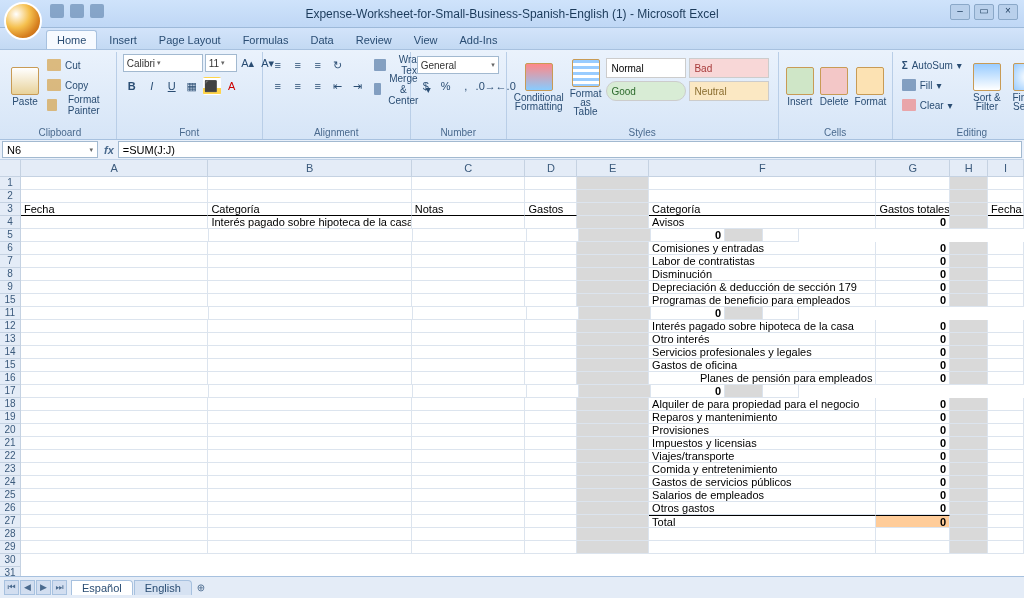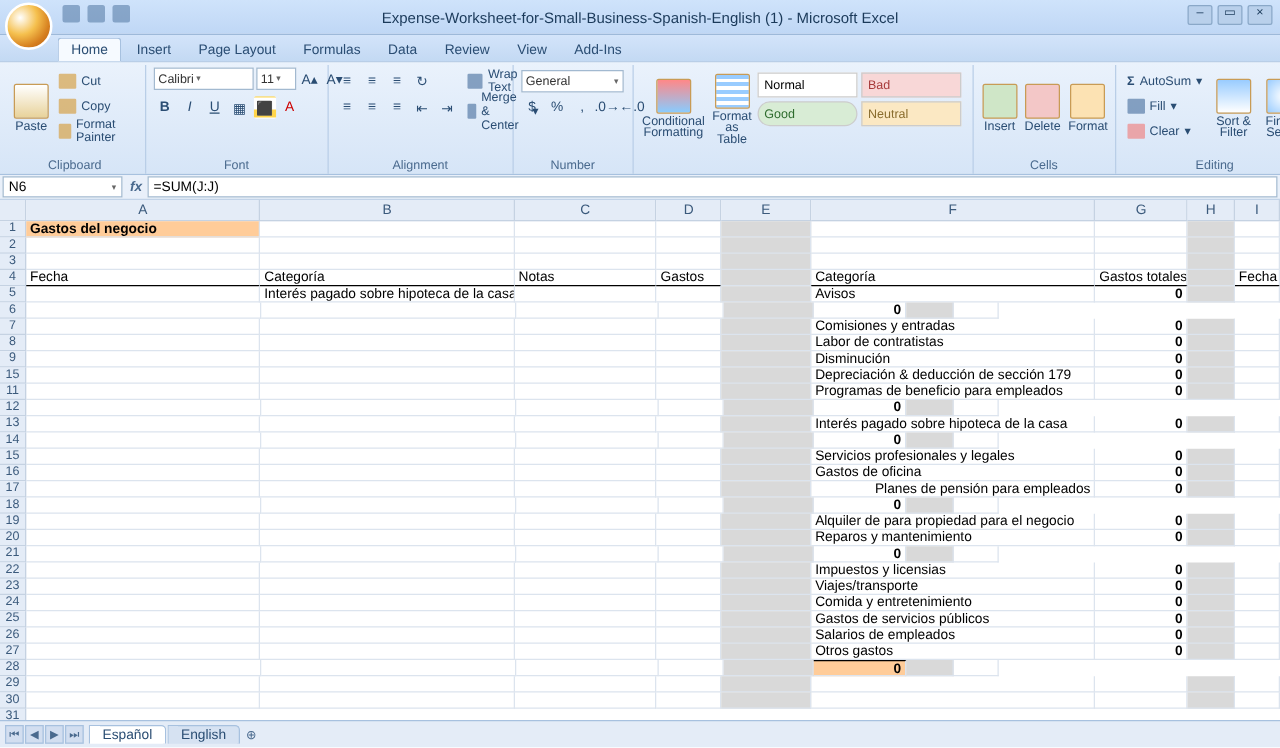--- a/index.html
+++ b/index.html
@@ -22,21 +22,21 @@
   
   .ribbon { height: 90px; background: linear-gradient(#eaf2fc,#d6e5f7); display: flex; border-bottom: 1px solid #a7c1df; padding: 2px 4px 0 4px; }
   .group { border-right: 1px solid #b9cee7; padding: 2px 6px; display: flex; flex-direction: column; position: relative; }
   .group-label { position: absolute; bottom: 1px; left: 0; right: 0; text-align: center; color: #4a6a8e; font-size: 10px; }
   .group-body { flex: 1; display: flex; gap: 4px; align-items: flex-start; }
   .big-btn { display: flex; flex-direction: column; align-items: center; justify-content: center; width: 40px; height: 66px; border: 1px solid transparent; border-radius: 3px; }
   .big-icon { width: 28px; height: 28px; background: #fff; border: 1px solid #c89b55; margin-bottom: 2px; border-radius: 2px; }
   .big-icon.clip { background: linear-gradient(#fff, #e8d29a); }
   .btn-label { font-size: 10px; color: #2a4d73; text-align: center; line-height: 10px; }
   .stacked { display: flex; flex-direction: column; gap: 2px; padding-top: 2px; }
-  .small-btn { display: flex; gap: 4px; align-items: center; font-size: 10px; color: #2a4d73; height: 18px; padding: 0 3px; }
+  .small-btn { display: flex; gap: 4px; align-items: center; font-size: 10px; color: #2a4d73; height: 18px; padding: 0 3px; text-align: center; }
   .si { width: 14px; height: 12px; background: #d6a24a; border-radius: 1px; opacity: .7; }
   .si.blue { background: #5a7ea8; }
   .font-row { display: flex; gap: 2px; margin-bottom: 2px; }
   .combo { background: #fff; border: 1px solid #a2b9d0; height: 18px; font-size: 10px; color: #333; padding: 0 3px; display:flex; align-items:center; gap:2px;}
   .combo.name { width: 80px; }
   .combo.size { width: 32px; }
   .combo .dd { font-size: 7px; color: #666; }
   .iconrow { display: flex; gap: 2px; }
   .ibtn { width: 18px; height: 18px; border: 1px solid transparent; display: flex; align-items: center; justify-content: center; font-size: 11px; color: #2a4d73; border-radius: 2px; }
   .ibtn.b { font-weight: bold; }
@@ -219,20 +219,21 @@
         <div class="btn-label" style="line-height:9px">Format as Table</div>
       </div>
       <div class="styles-gallery">
         <div class="style-cell sc-normal">Normal</div>
         <div class="style-cell sc-bad">Bad</div>
         <div class="style-cell" style="visibility:hidden"></div>
         <div class="style-cell sc-good">Good</div>
         <div class="style-cell sc-neutral">Neutral</div>
       </div>
     </div>
+    <div class="group-label">Styles</div>
   </div>
 
   <div class="group" style="width:114px">
     <div class="group-body">
       <div class="big-btn" style="width:34px">
           <div class="big-icon" style="background:#cfe6c7"></div>
           <div class="btn-label">Insert</div>
         </div>
       <div class="big-btn" style="width:34px">
           <div class="big-icon" style="background:#f3c7c7"></div>
@@ -318,31 +319,20 @@
       <div class="rowh">25</div>
       <div class="rowh">26</div>
       <div class="rowh">27</div>
       <div class="rowh">28</div>
       <div class="rowh">29</div>
       <div class="rowh">30</div>
       <div class="rowh">31</div>
     </div>
   <div class="cells" id="cells">
       <div class="row">
-        <div class="cell head-orange" style="width: 188px; font-weight: bold;">Gastos del negocio</div>
-        <div class="cell" style="width: 204px;"></div>
-        <div class="cell" style="width: 114px;"></div>
-        <div class="cell" style="width: 52px;"></div>
-        <div class="cell shade" style="width: 72px;"></div>
-        <div class="cell" style="width: 228px;"></div>
-        <div class="cell" style="width: 74px;"></div>
-        <div class="cell shade" style="width: 38px;"></div>
-        <div class="cell" style="width: 36px;"></div>
-      </div>
-      <div class="row">
         <div class="cell" style="width: 188px;"></div>
         <div class="cell" style="width: 204px;"></div>
         <div class="cell" style="width: 114px;"></div>
         <div class="cell" style="width: 52px;"></div>
         <div class="cell shade" style="width: 72px;"></div>
         <div class="cell" style="width: 228px;"></div>
         <div class="cell" style="width: 74px;"></div>
         <div class="cell shade" style="width: 38px;"></div>
         <div class="cell" style="width: 36px;"></div>
       </div>
@@ -464,20 +454,21 @@
         <div class="cell rt" style="width: 74px; font-weight: bold;">0</div>
         <div class="cell shade" style="width: 38px;"></div>
         <div class="cell" style="width: 36px;"></div>
       </div>
       <div class="row">
         <div class="cell" style="width: 188px;"></div>
         <div class="cell" style="width: 204px;"></div>
         <div class="cell" style="width: 114px;"></div>
         <div class="cell" style="width: 52px;"></div>
         <div class="cell shade" style="width: 72px;"></div>
+        <div class="cell" style="width: 228px;">Otro interés</div>
         <div class="cell rt" style="width: 74px; font-weight: bold;">0</div>
         <div class="cell shade" style="width: 38px;"></div>
         <div class="cell" style="width: 36px;"></div>
       </div>
       <div class="row">
         <div class="cell" style="width: 188px;"></div>
         <div class="cell" style="width: 204px;"></div>
         <div class="cell" style="width: 114px;"></div>
         <div class="cell" style="width: 52px;"></div>
         <div class="cell shade" style="width: 72px;"></div>
@@ -539,20 +530,21 @@
         <div class="cell rt" style="width: 74px; font-weight: bold;">0</div>
         <div class="cell shade" style="width: 38px;"></div>
         <div class="cell" style="width: 36px;"></div>
       </div>
       <div class="row">
         <div class="cell" style="width: 188px;"></div>
         <div class="cell" style="width: 204px;"></div>
         <div class="cell" style="width: 114px;"></div>
         <div class="cell" style="width: 52px;"></div>
         <div class="cell shade" style="width: 72px;"></div>
+        <div class="cell" style="width: 228px;">Provisiones</div>
         <div class="cell rt" style="width: 74px; font-weight: bold;">0</div>
         <div class="cell shade" style="width: 38px;"></div>
         <div class="cell" style="width: 36px;"></div>
       </div>
       <div class="row">
         <div class="cell" style="width: 188px;"></div>
         <div class="cell" style="width: 204px;"></div>
         <div class="cell" style="width: 114px;"></div>
         <div class="cell" style="width: 52px;"></div>
         <div class="cell shade" style="width: 72px;"></div>
@@ -615,20 +607,21 @@
         <div class="cell rt" style="width: 74px; font-weight: bold;">0</div>
         <div class="cell shade" style="width: 38px;"></div>
         <div class="cell" style="width: 36px;"></div>
       </div>
       <div class="row">
         <div class="cell" style="width: 188px;"></div>
         <div class="cell" style="width: 204px;"></div>
         <div class="cell" style="width: 114px;"></div>
         <div class="cell" style="width: 52px;"></div>
         <div class="cell shade" style="width: 72px;"></div>
+        <div class="cell btop" style="width: 228px;">Total</div>
         <div class="cell rt orange btop" style="width: 74px; font-weight: bold;">0</div>
         <div class="cell shade" style="width: 38px;"></div>
         <div class="cell" style="width: 36px;"></div>
       </div>
       <div class="row">
         <div class="cell" style="width: 188px;"></div>
         <div class="cell" style="width: 204px;"></div>
         <div class="cell" style="width: 114px;"></div>
         <div class="cell" style="width: 52px;"></div>
         <div class="cell shade" style="width: 72px;"></div>

